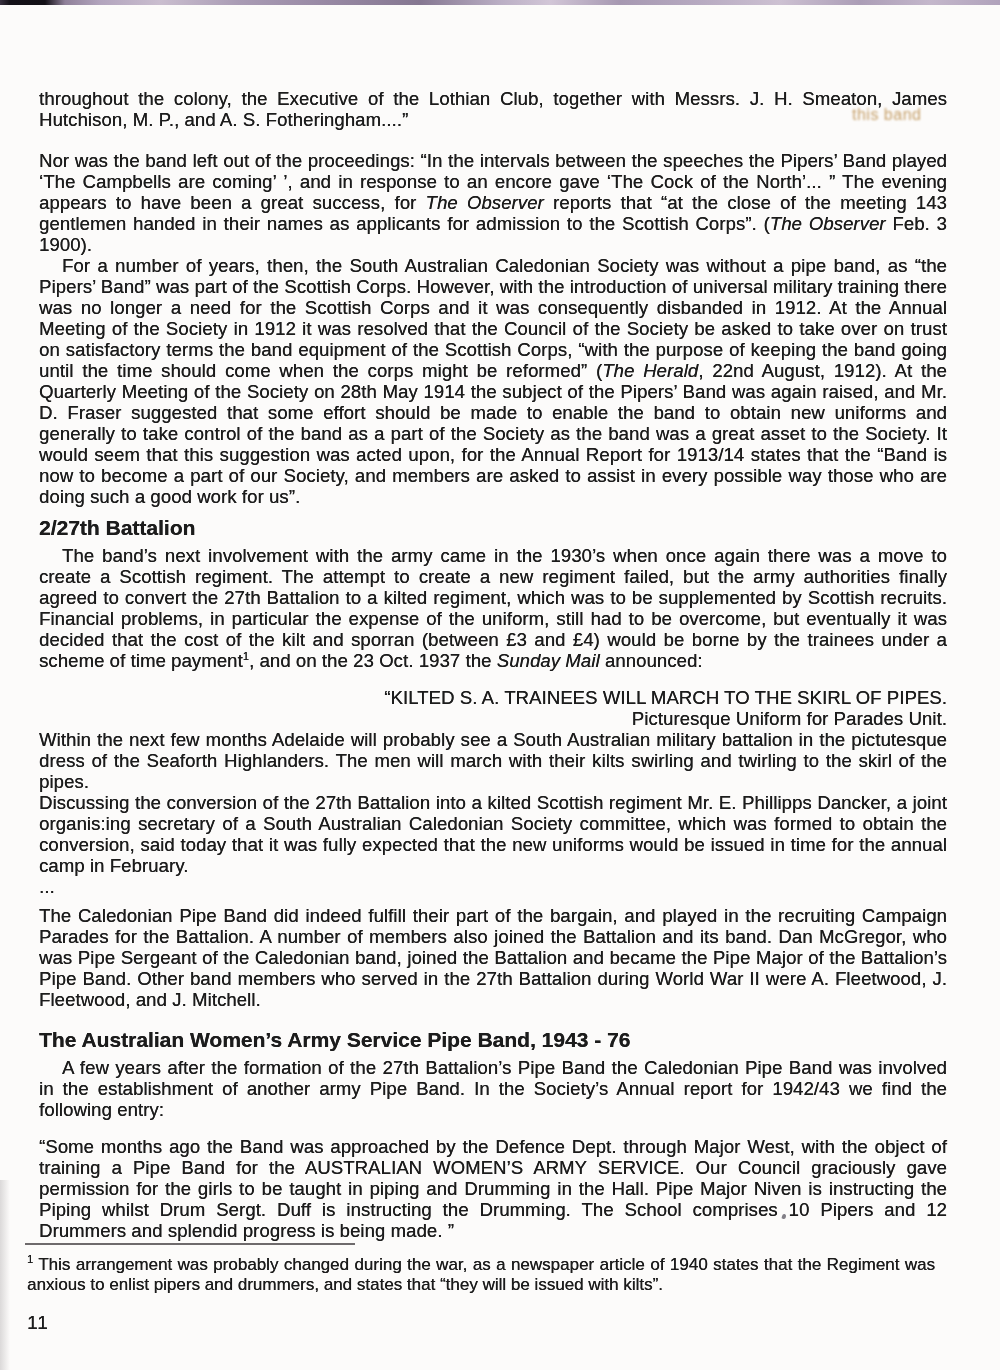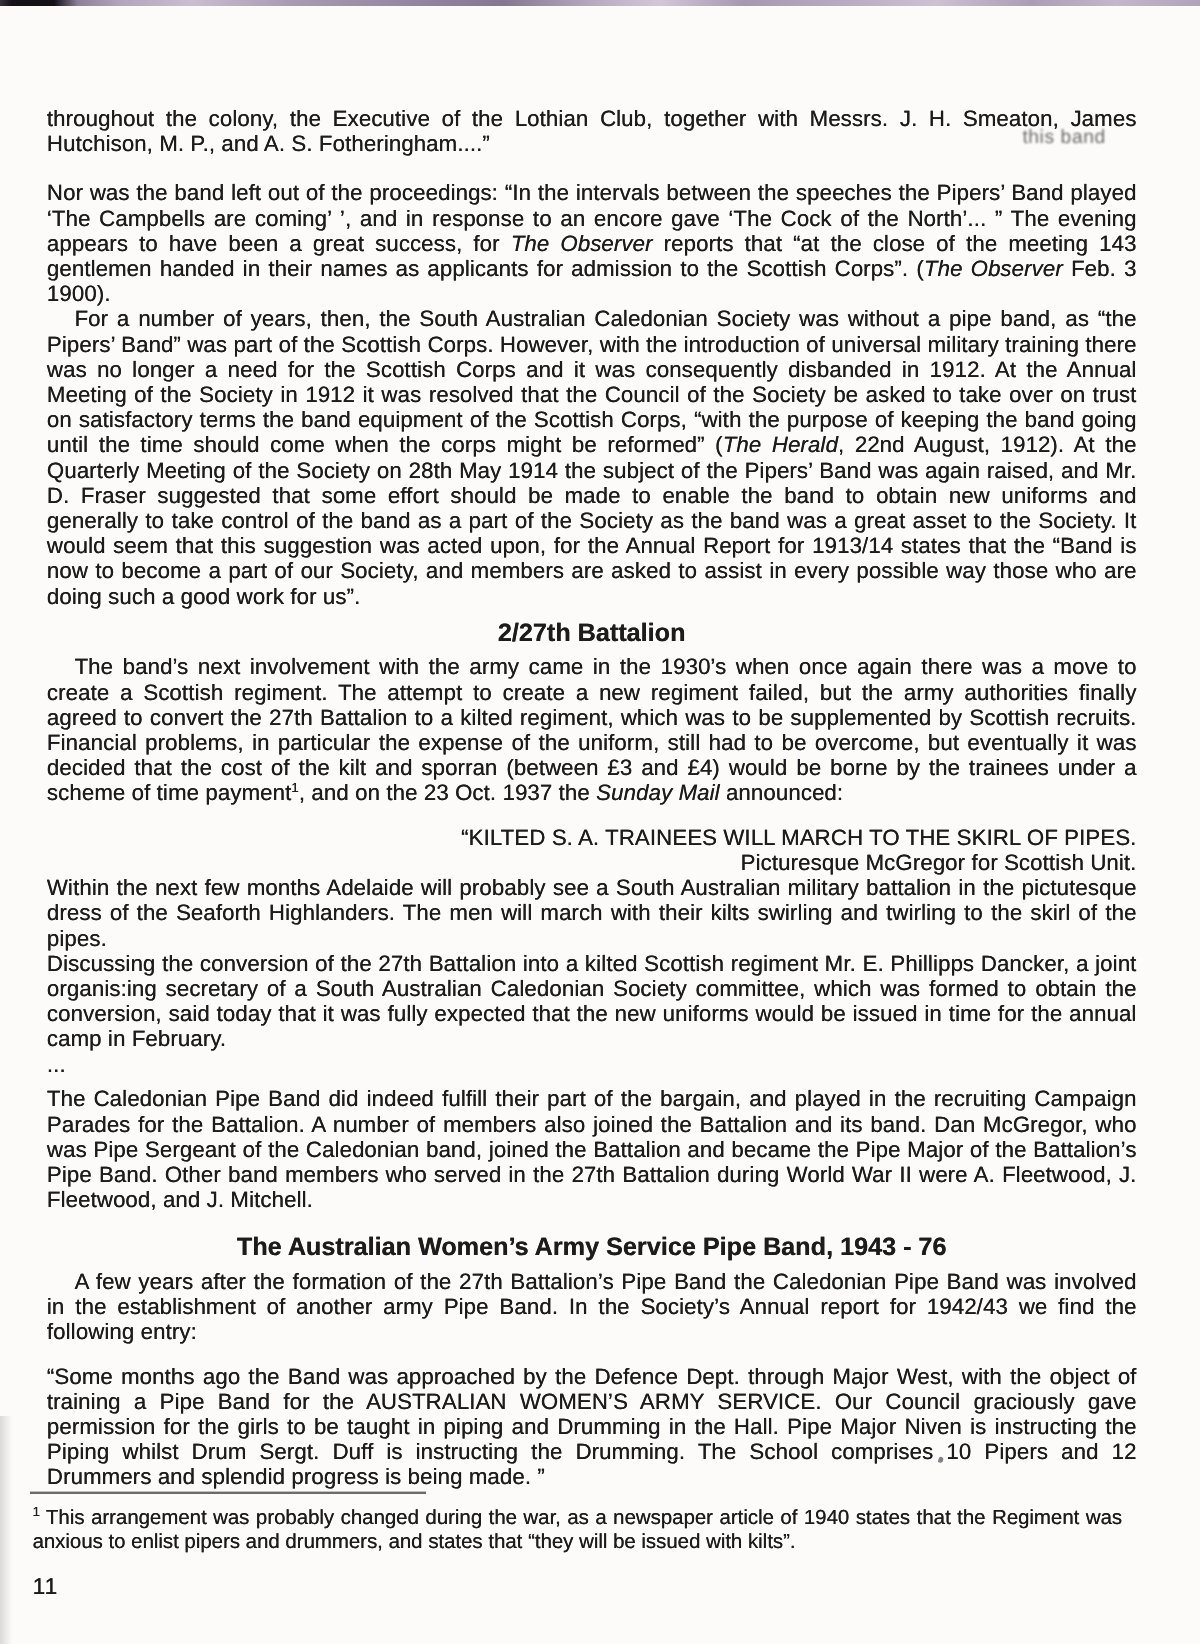--- a/index.html
+++ b/index.html
@@ -20,21 +20,21 @@
       #857791 42%, #baaec4 50%, #d2c6d7 55%, #a698b1 62%,
       #b7aac1 70%, #cdc1d2 78%, #ab9db6 86%, #c4b7cb 93%, #b0a2bb 100%);
   }
   .edge-shade-left {
     position:absolute; left:0; top:1180px; width:10px; height:190px;
     background:linear-gradient(90deg, rgba(120,115,118,0.25), rgba(120,115,118,0));
   }
   
   .ghost {
     position:absolute; left:852px; top:106px;
-    font-size:16px; color:#000000; opacity:0.6;
+    font-size:16px; color:#a16207; opacity:0.6;
     filter:blur(0.8px); letter-spacing:0.5px;
   }
   .speck {
     position:absolute; left:782px; top:1214px; width:4px; height:5px;
     background:#5a5560; border-radius:50% 50% 50% 20%; opacity:0.75;
     transform:rotate(15deg);
   }
   .content {
     position:absolute; left:39px; top:88px; width:908px;
     font-size:18.5px; line-height:21px;
@@ -42,21 +42,21 @@
     text-shadow:0.2px 0 0 #1c1c1c;
   }
   .content p { margin:0; }
   .indent { text-indent:23px; }
   .quote { margin-left:57px; }
   .gap-sm { margin-top:8px !important; }
   .gap-md { margin-top:16px !important; }
   .gap-lg { margin-top:20px !important; }
   .heading {
     font-weight:bold; font-size:21px; line-height:24px;
-    text-align:center; margin-top:9px !important; margin-bottom:5px !important;
+    text-align:left; margin-top:9px !important; margin-bottom:5px !important;
     letter-spacing:0;
   }
   .heading2 { margin-top:18px !important; }
   .centered {
     margin-left:122px !important; text-align:right;
   }
   .it { font-style:italic; }
   sup { font-size:11px; line-height:0; vertical-align:super; }
   .footer {
     position:absolute; left:27px; top:1243px; width:908px;
@@ -82,21 +82,21 @@
 
     <p class="gap-lg"><span>Nor was the band left out of the proceedings: “In the intervals between the speeches the Pipers’ Band played ‘The Campbells are coming’ ’, and in response to an encore gave ‘The Cock of the North’... ” The evening appears to have been a great success, for </span><span class="it">The Observer</span><span> reports that “at the close of the meeting 143 gentlemen handed in their names as applicants for admission to the Scottish Corps”. (</span><span class="it">The Observer</span><span> Feb. 3 1900).</span></p>
 
     <p class="indent"><span>For a number of years, then, the South Australian Caledonian Society was without a pipe band, as “the Pipers’ Band” was part of the Scottish Corps.  However, with the introduction of universal military training there was no longer a need for the Scottish Corps and it was consequently disbanded in 1912.  At the Annual Meeting of the Society in 1912 it was resolved that the Council of the Society be asked to take over on trust on satisfactory terms the band equipment of the Scottish Corps, “with the purpose of keeping the band going until the time should come when the corps might be reformed” (</span><span class="it">The Herald</span><span>, 22nd August, 1912).  At the Quarterly Meeting of the Society on 28th May 1914 the subject of the Pipers’ Band was again raised, and Mr. D. Fraser suggested that some effort should be made to enable the band to obtain new uniforms and generally to take control of the band as a part of the Society as the band was a great asset to the Society.  It would seem that this suggestion was acted upon, for the Annual Report for 1913/14 states that the “Band is now to become a part of our Society, and members are asked to assist in every possible way those who are doing such a good work for us”.</span></p>
 
     <p class="heading">2/27th Battalion</p>
 
     <p class="indent"><span>The band’s next involvement with the army came in the 1930’s when once again there was a move to create a Scottish regiment.  The attempt to create a new regiment failed, but the army authorities finally agreed  to convert the 27th Battalion to a kilted regiment, which was to be supplemented by Scottish recruits.  Financial problems, in particular the expense of the uniform, still had to be overcome, but eventually it was decided that the cost of the kilt and sporran (between £3 and £4) would be borne by the trainees under a scheme of time payment</span><sup>1</sup><span>, and on the 23 Oct. 1937 the </span><span class="it">Sunday Mail</span><span> announced:</span></p>
 
     <p class="centered gap-md">“KILTED S. A. TRAINEES WILL MARCH TO THE SKIRL OF PIPES.</p>
-    <p class="centered">Picturesque McGregor for Scottish Unit.</p>
+    <p class="centered">Picturesque Uniform for Parades Unit.</p>
 
     <p class="quote">Within the next few months Adelaide will probably see a South Australian military battalion in the pictutesque dress of the Seaforth Highlanders.  The men will march with their kilts swirling and twirling to the skirl of the pipes.</p>
 
     <p class="quote">Discussing the conversion of the 27th Battalion into a kilted Scottish regiment Mr.  E. Phillipps Dancker, a joint organis:ing secretary of a South Australian Caledonian Society committee, which was formed to obtain the conversion, said today that it was fully expected that the new uniforms would be issued in time for the annual camp in February.</p>
 
     <p class="quote">...</p>
 
 
     <p class="gap-sm">The Caledonian Pipe Band did indeed fulfill their part of the bargain, and played in the recruiting Campaign Parades for the Battalion.  A number of members also joined the Battalion and its band.  Dan McGregor, who was Pipe Sergeant of the Caledonian band, joined the Battalion and became the Pipe Major of the Battalion’s Pipe Band.  Other band members who served in the 27th Battalion during World War II were A. Fleetwood, J. Fleetwood, and J. Mitchell.</p>
 

